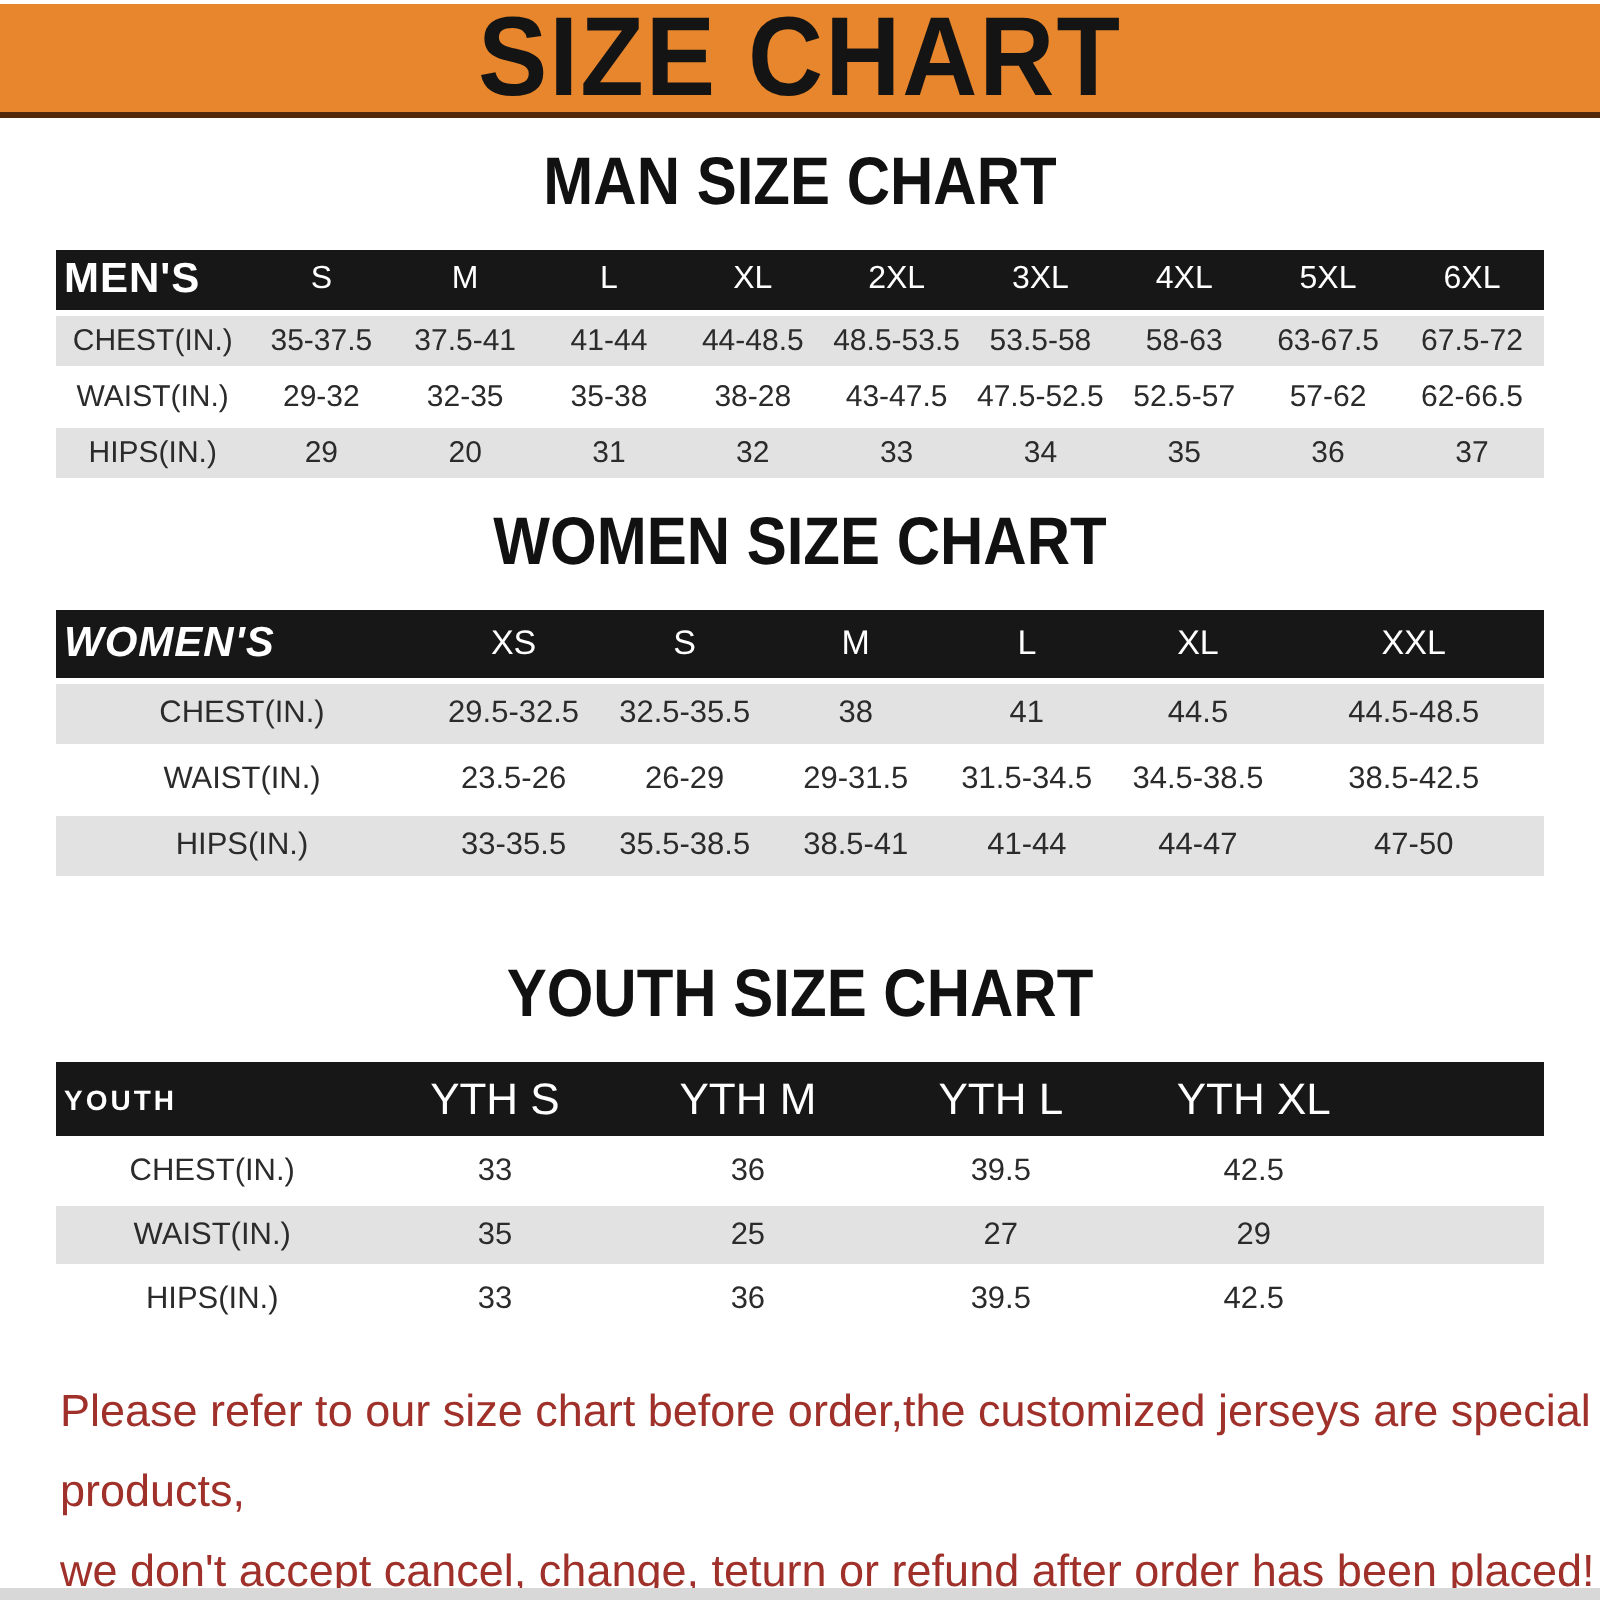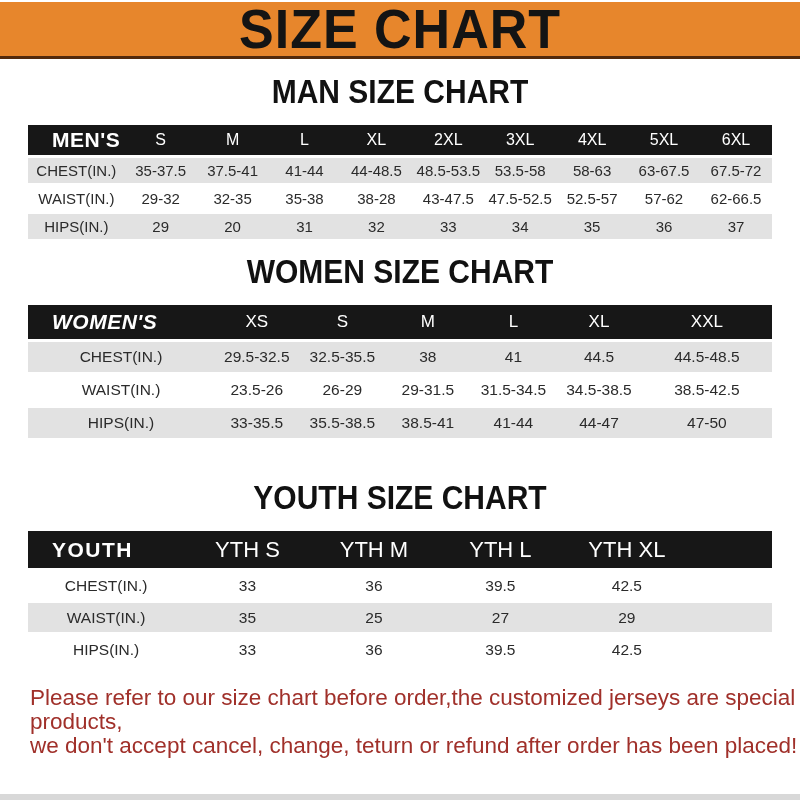--- a/index.html
+++ b/index.html
@@ -54,30 +54,30 @@
   }
   tr.head-row th {
     background: #171717;
     color: #ffffff;
     font-weight: normal;
     text-align: center;
     padding: 0;
   }
   tr.head-row th.label-col {
     text-align: left;
-    padding-left: 24px;
+    padding-left: 4px;
     font-weight: bold;
     letter-spacing: 0.5px;
   }
   .men   tr.head-row th { height: 30px; font-size: 16px; }
   .women tr.head-row th { height: 34px; font-size: 17px; }
   .youth tr.head-row th { height: 37px; font-size: 22px; }
   .men   tr.head-row th.label-col { font-size: 21px; }
   .women tr.head-row th.label-col { font-size: 21px; font-style: italic; }
-  .youth tr.head-row th.label-col { font-size: 21px; letter-spacing: 1.5px; margin-top: 16px; }
+  .youth tr.head-row th.label-col { font-size: 14px; letter-spacing: 1.5px; margin-top: 16px; }
 
   tbody td {
     text-align: center;
     color: #2b2b2b;
     padding: 0;
   }
   .men   tbody td { height: 25px; font-size: 15px; }
   .women tbody td { height: 30px; font-size: 15.5px; }
   .youth tbody td { height: 29px; font-size: 15.5px; }
   tr.row-gray  td { background: #E2E2E2; }
@@ -92,21 +92,21 @@
   .youth col.c-size  { width: 17%; }
   .youth col.c-trail { width: 11%; }
 
   
   .disclaimer {
     margin: 19px 0 0 30px;
   }
   .disclaimer p {
     margin: 0;
     font-size: 22.5px;
-    line-height: 24px;
+    line-height: 40px;
     color: #A0302A;
   }
 
   
   .bottom-strip {
     position: absolute;
     left: 0; bottom: 0;
     width: 100%; height: 6px;
     background: #d8d8d8;
   }

